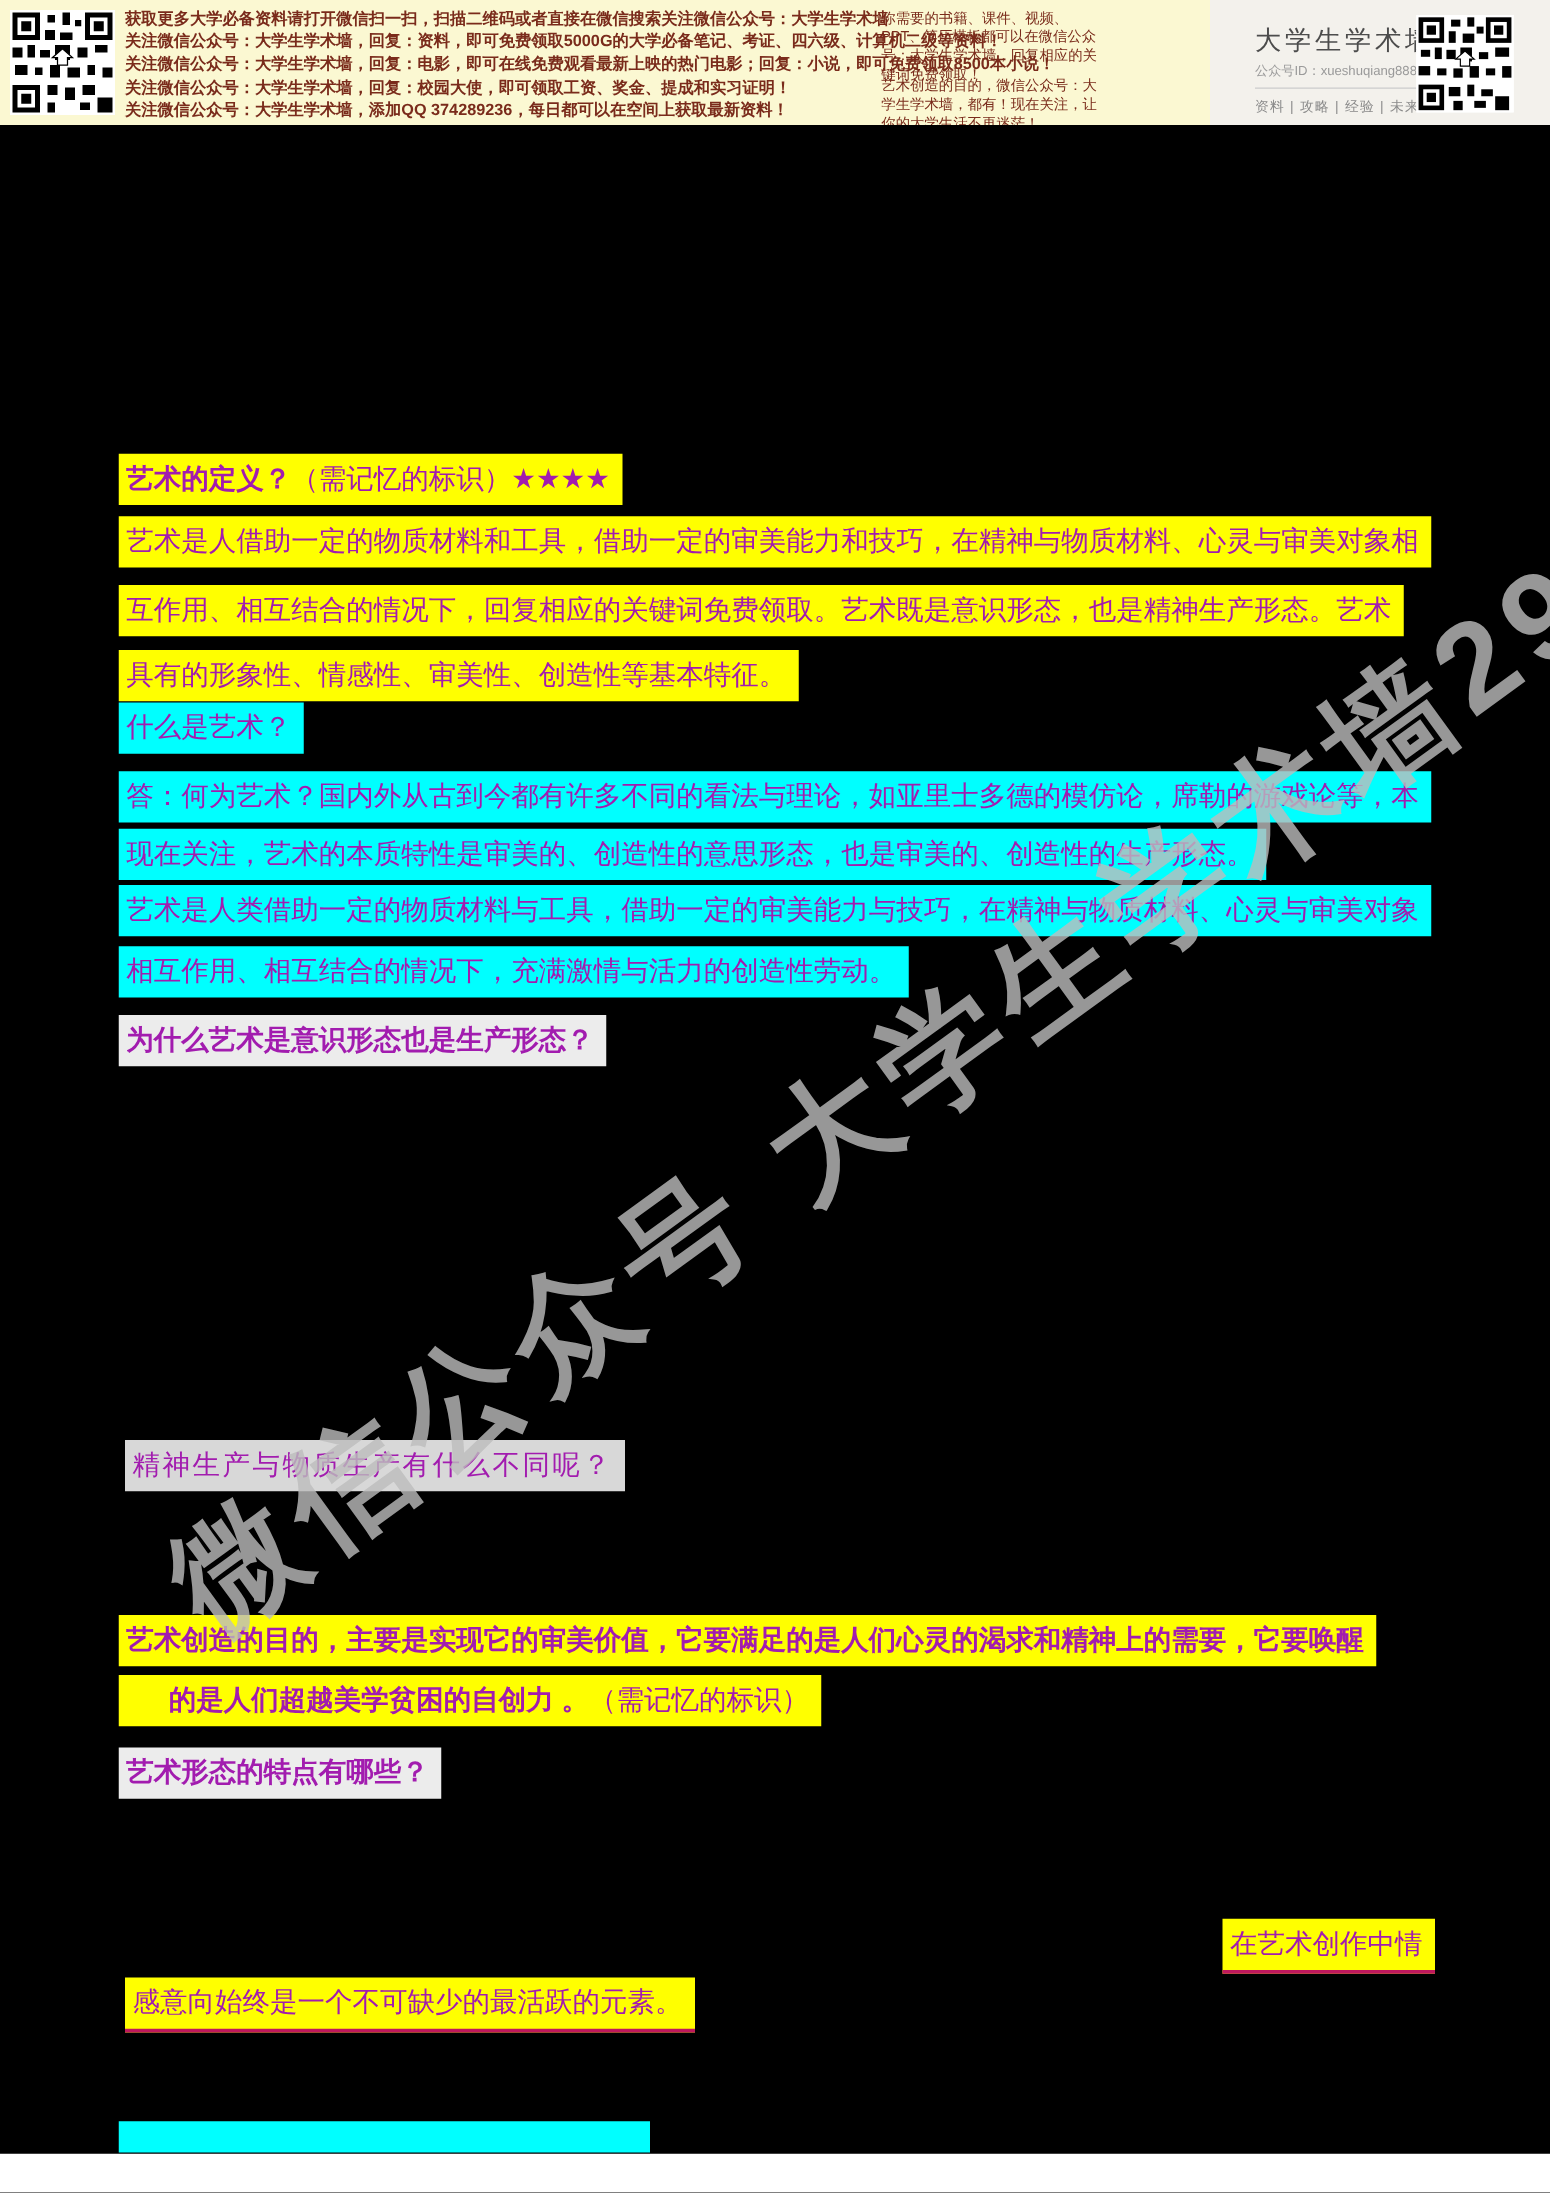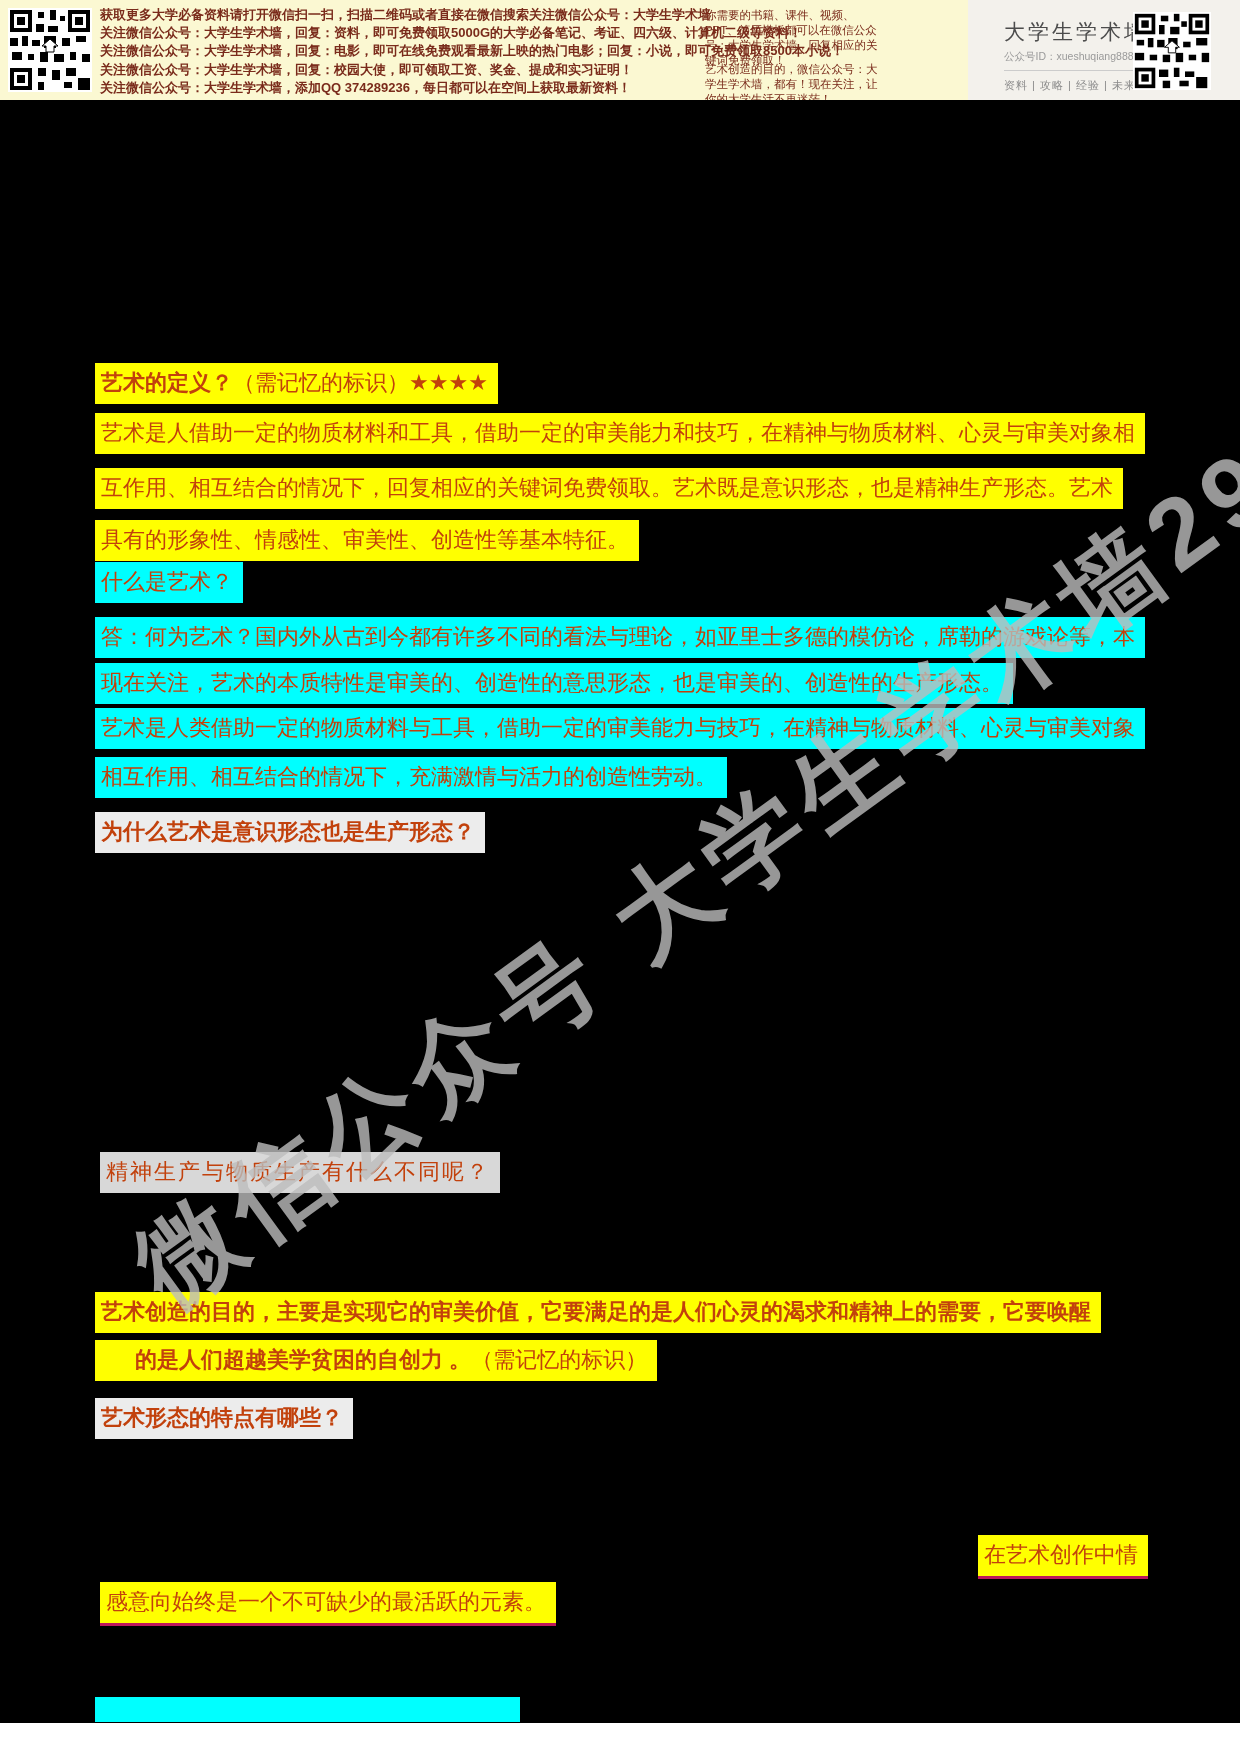--- a/index.html
+++ b/index.html
@@ -16,21 +16,21 @@
   .mid-block{position:absolute;color:#7a2b1b;font-size:11.5px;line-height:15px;width:176px;}
   .card{position:absolute;left:968px;top:0;width:272px;height:100px;background:#f3f1ec;}
   .card-title{position:absolute;left:36px;top:18px;font-size:21px;letter-spacing:3px;color:#4c4c4c;}
   .card-id{position:absolute;left:36px;top:50px;font-size:10.5px;color:#9a9a9a;}
   .card-div{position:absolute;left:36px;top:70px;width:130px;border-top:1px solid #cccccc;}
   .card-tags{position:absolute;left:36px;top:78px;font-size:11px;color:#8a8a8a;letter-spacing:1px;}
   
   .page{position:absolute;left:0;top:100px;width:1240px;height:1623px;background:#000;overflow:hidden;}
   
   .line{position:absolute;display:inline-block;white-space:nowrap;
-    padding:8px 10px 9px 6px;font-size:22px;line-height:24px;color:#c2410c;}
+    padding:8px 10px 9px 6px;font-size:22px;line-height:24px;color:#a21caf;}
   .hl-y{background:#ffff00;}
   .hl-c{background:#00ffff;}
   .hl-g1{background:#ececec;}
   .hl-g2{background:#d8d8d8;}
   .b{font-weight:bold;}
   .serif{font-family:"Liberation Serif","DejaVu Serif",serif;}
   .ul{border-bottom:3px solid #be185d;}
   .cyan-bar{position:absolute;background:#00ffff;}
   
   .wm{position:absolute;left:150px;top:1115px;transform:rotate(-36deg);transform-origin:left center;

